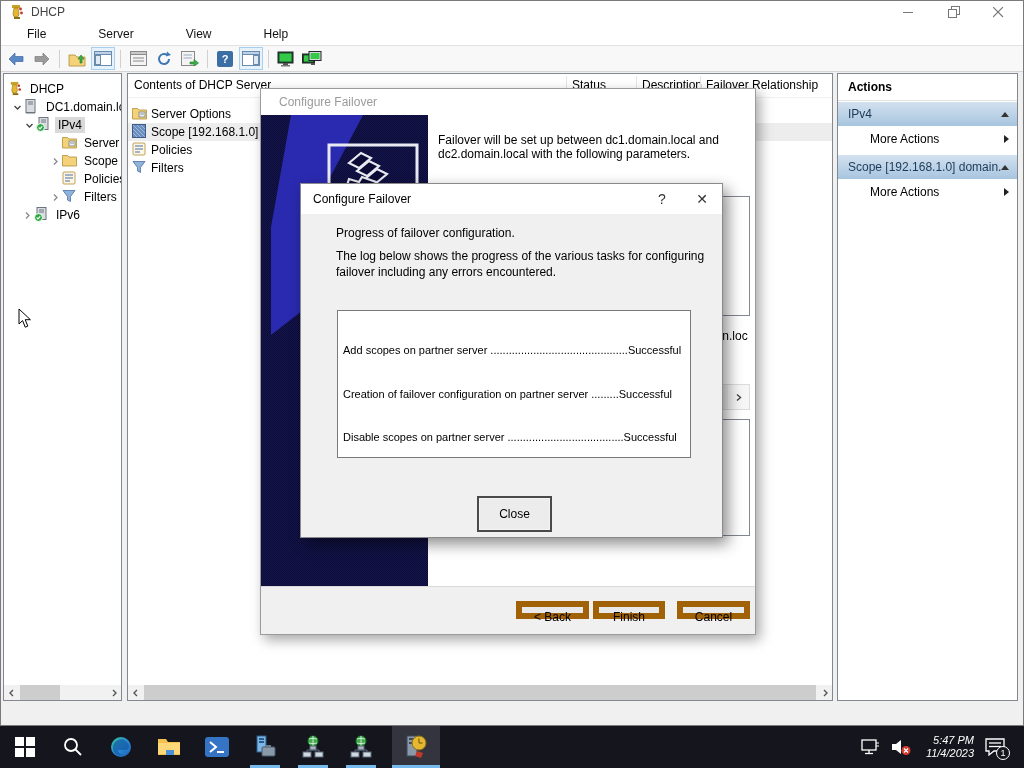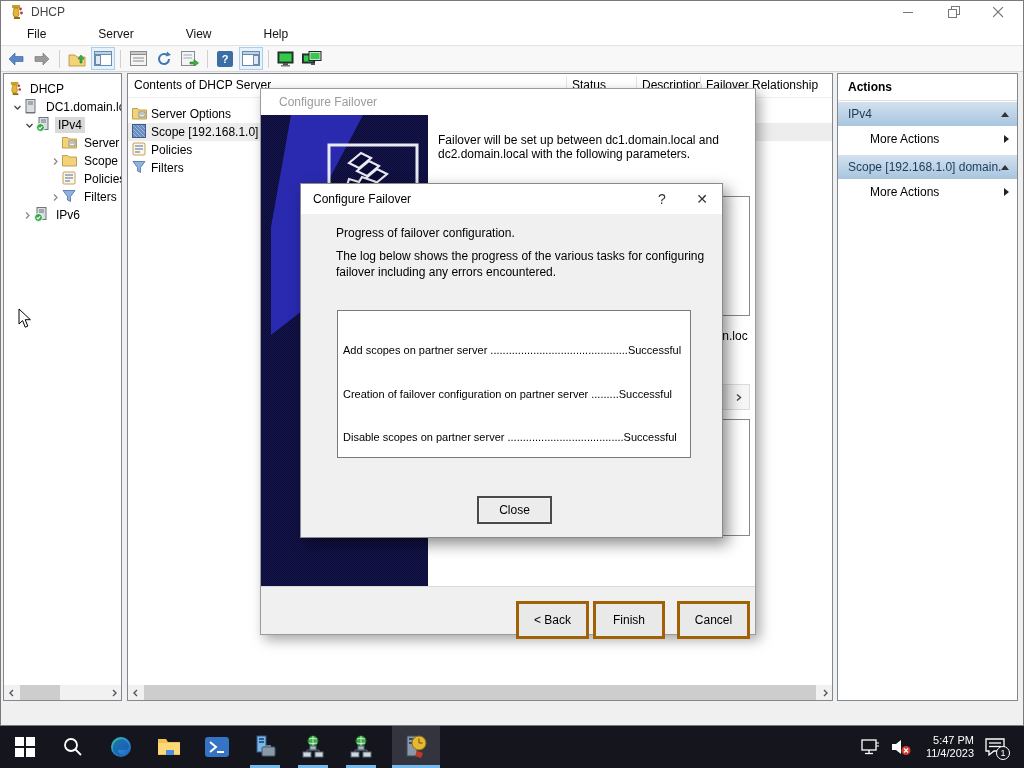--- a/index.html
+++ b/index.html
@@ -57,39 +57,39 @@
   .wizard { position:absolute; left:260px; top:88px; width:496px; height:547px; background:#fff; border:1px solid #9b9b9b; box-shadow:4px 5px 12px rgba(0,0,0,.35); z-index:10; }
   .wiz-titlebar { position:absolute; left:0; top:0; width:100%; height:26px; background:#fff; display:flex; align-items:center; padding-left:18px; color:#9b9b9b; }
   .wiz-banner { position:absolute; left:0; top:26px; width:167px; height:473px; background-color:#0b0b36; background-image:conic-gradient(#16164e 25%, transparent 0 50%, #16164e 0 75%, transparent 0); background-size:2px 2px; }
   .wiz-body { position:absolute; left:167px; top:26px; right:0; height:473px; background:#fff; }
   .wiz-intro { position:absolute; left:10px; top:18px; width:312px; color:#000; }
   .frag-box { position:absolute; left:10px; background:#fff; border:1px solid #828790; }
   .frag-scroll { position:absolute; left:10px; width:312px; height:26px; background:#f0f0f0; border:1px solid #dcdcdc; }
   .frag-scroll .btn { position:absolute; right:0; top:0; width:21px; height:24px; background:#f6f6f6; display:flex; align-items:center; justify-content:center; }
   .frag-text { position:absolute; white-space:nowrap; }
   .wiz-btnrow { position:absolute; left:0; bottom:0; width:100%; height:48px; background:#f0f0f0; border-top:1px solid #dadada; }
-  .pushbtn { position:absolute; height:38px; background:#e9e9e9; border:3px solid #a16207; font-size:12px; text-align:center; line-height:21px; font-family:inherit; }
+  .pushbtn { position:absolute; height:18px; background:#e9e9e9; border:6px solid #a16207; font-size:12px; text-align:center; line-height:21px; font-family:inherit; }
 
   
   .pdialog { position:absolute; left:300px; top:183px; width:423px; height:355px; background:#f0f0f0; border:1px solid #8a8a8a; box-shadow:5px 6px 14px rgba(0,0,0,.45); z-index:20; }
   .pd-titlebar { position:absolute; left:0; top:0; width:100%; height:30px; background:#fff; display:flex; align-items:center; padding-left:12px; color:#000; }
   .pd-controls { position:absolute; right:0; top:0; height:30px; display:flex; }
   .pd-ctl { width:40px; height:30px; display:flex; align-items:center; justify-content:center; font-size:14px; color:#333; background:transparent; border:none; }
   .pd-text1 { position:absolute; left:35px; top:42px; }
   .pd-text2 { position:absolute; left:35px; top:64px; width:375px; line-height:16px; }
   .pd-log { position:absolute; left:36px; top:126px; width:354px; height:148px; background:#fff; border:1px solid #7a7a7a; padding:3px 5px; font-size:11px; line-height:14.5px; white-space:pre; overflow:hidden; }
-  .pd-close { position:absolute; left:176px; top:312px; width:75px; height:28px; background:#ececec; border:2px solid #4a4a4a; box-shadow:inset 0 0 0 1px #f4f4f4; font-family:inherit; font-size:12px; }
+  .pd-close { position:absolute; left:176px; top:312px; width:75px; height:36px; background:#ececec; border:2px solid #4a4a4a; box-shadow:inset 0 0 0 1px #f4f4f4; font-family:inherit; font-size:12px; }
 
   
   .taskbar { position:absolute; left:0; bottom:0; width:1024px; height:42px; background:#15151e; }
   .task { position:absolute; top:0; width:46px; height:42px; display:flex; align-items:center; justify-content:center; background:transparent; border:none; }
   .task.active { background:#34343e; }
   .underline { position:absolute; bottom:0; height:3px; background:#76b9ed; }
   .tray { position:absolute; right:0; top:0; height:42px; display:flex; align-items:center; color:#fff; }
-  .clock { text-align:right; font-size:11px; line-height:13px; color:#fff; margin:4px 10px; }
+  .clock { text-align:right; font-size:11px; line-height:13px; color:#fff; margin:4px 10px;font-style:italic; }
   .badge { position:absolute; right:-4px; bottom:-3px; width:14px; height:14px; border-radius:50%; background:#15151e; border:1px solid #fff; color:#fff; font-size:9px; display:flex; align-items:center; justify-content:center; }
 
   .cursor { position:absolute; left:18px; top:308px; z-index:50; pointer-events:none; }
   svg { display:block; }
 </style>
 </head>
 <body>
 
 <div class="screen">
 

